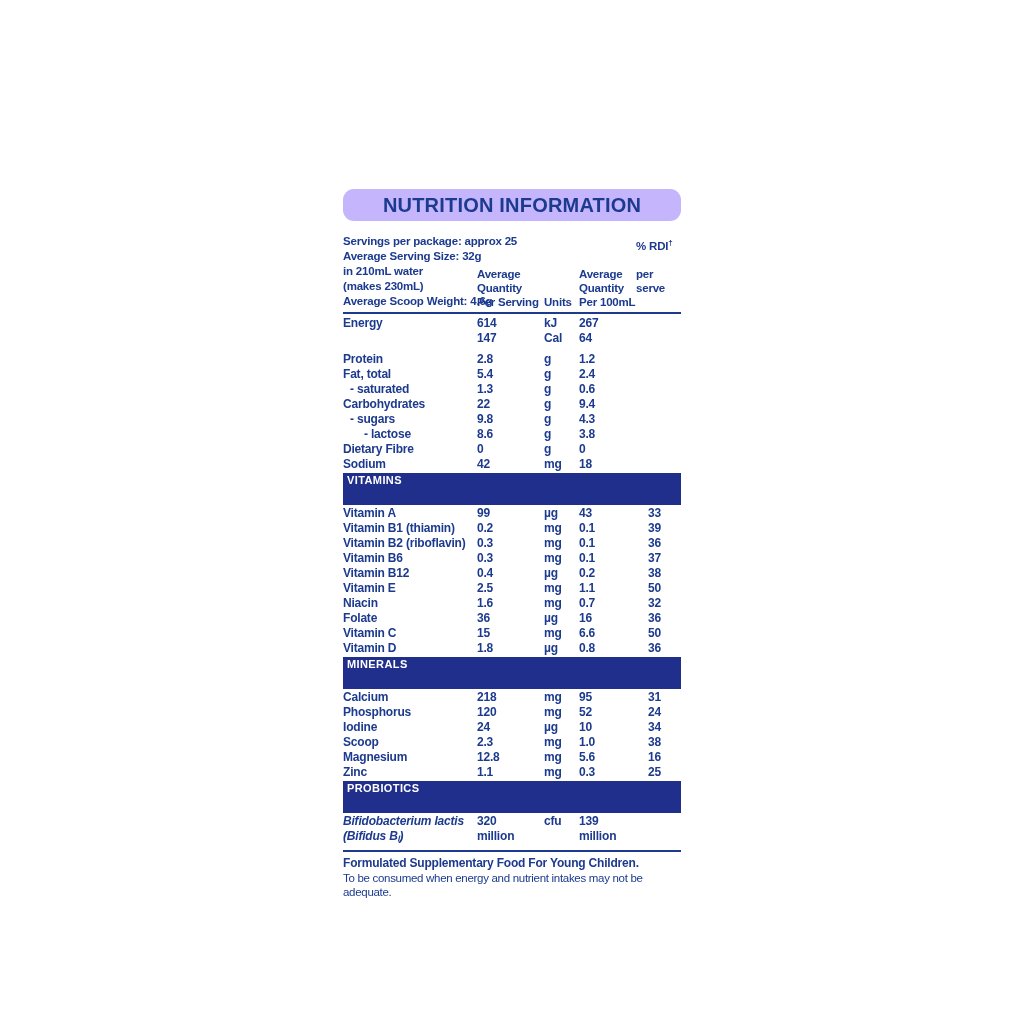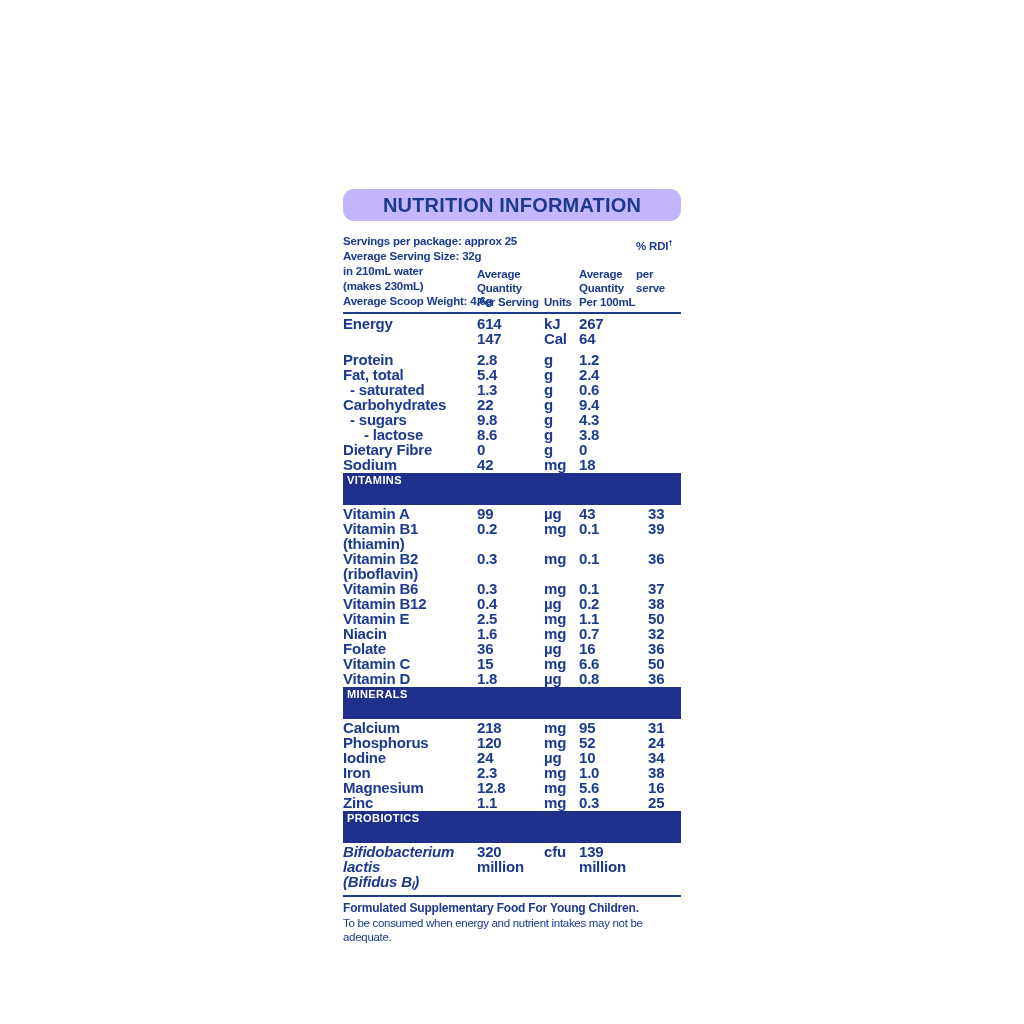--- a/index.html
+++ b/index.html
@@ -40,21 +40,21 @@
   .hcol { white-space: pre-line; }
   .col-serving { flex: 0 0 67px; }
   .col-units  { flex: 0 0 35px; }
   .col-per100 { flex: 0 0 57px; }
   .col-rdi    { flex: 1; }
   sup { font-size: 8px; vertical-align: super; line-height: 0; }
 
   .head-rule { border-bottom: 2.5px solid #1c3a8e; margin-top: 3px; }
 
   .table-body { margin-top: 2px; }
-  .trow { display: flex; font-size: 15px; line-height: 15px; }
+  .trow { display: flex; font-size: 12px; line-height: 15px; }
   .cell { white-space: pre-line; }
   .cell.name   { flex: 0 0 134px; }
   .cell.serving{ flex: 0 0 67px; }
   .cell.units  { flex: 0 0 35px; }
   .cell.per100 { flex: 0 0 57px; }
   .cell.rdi    { flex: 1; padding-left: 12px; }
   .indent-1 .cell.name { padding-left: 7px; }
   .indent-2 .cell.name { padding-left: 21px; }
   .energy-row { margin-bottom: 6px; }
   .italic .cell.name { font-style: italic; }
@@ -263,21 +263,21 @@
         <div class="cell rdi">24</div>
       </div>
       <div class="trow indent-0">
         <div class="cell name">Iodine</div>
         <div class="cell serving">24</div>
         <div class="cell units">µg</div>
         <div class="cell per100">10</div>
         <div class="cell rdi">34</div>
       </div>
       <div class="trow indent-0">
-        <div class="cell name">Iron</div>
+        <div class="cell name">Scoop</div>
         <div class="cell serving">2.3</div>
         <div class="cell units">mg</div>
         <div class="cell per100">1.0</div>
         <div class="cell rdi">38</div>
       </div>
       <div class="trow indent-0">
         <div class="cell name">Magnesium</div>
         <div class="cell serving">12.8</div>
         <div class="cell units">mg</div>
         <div class="cell per100">5.6</div>

